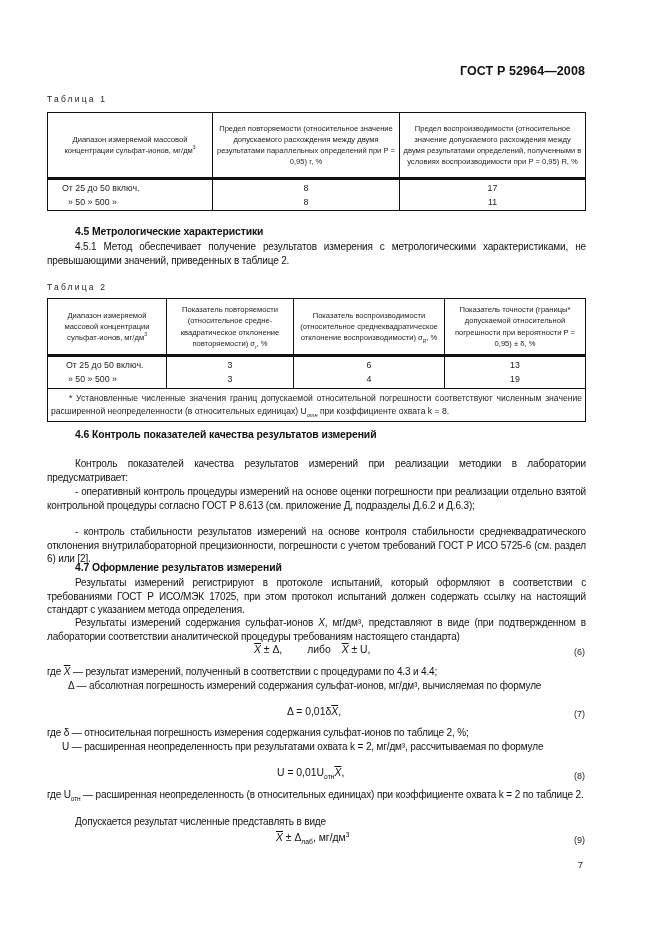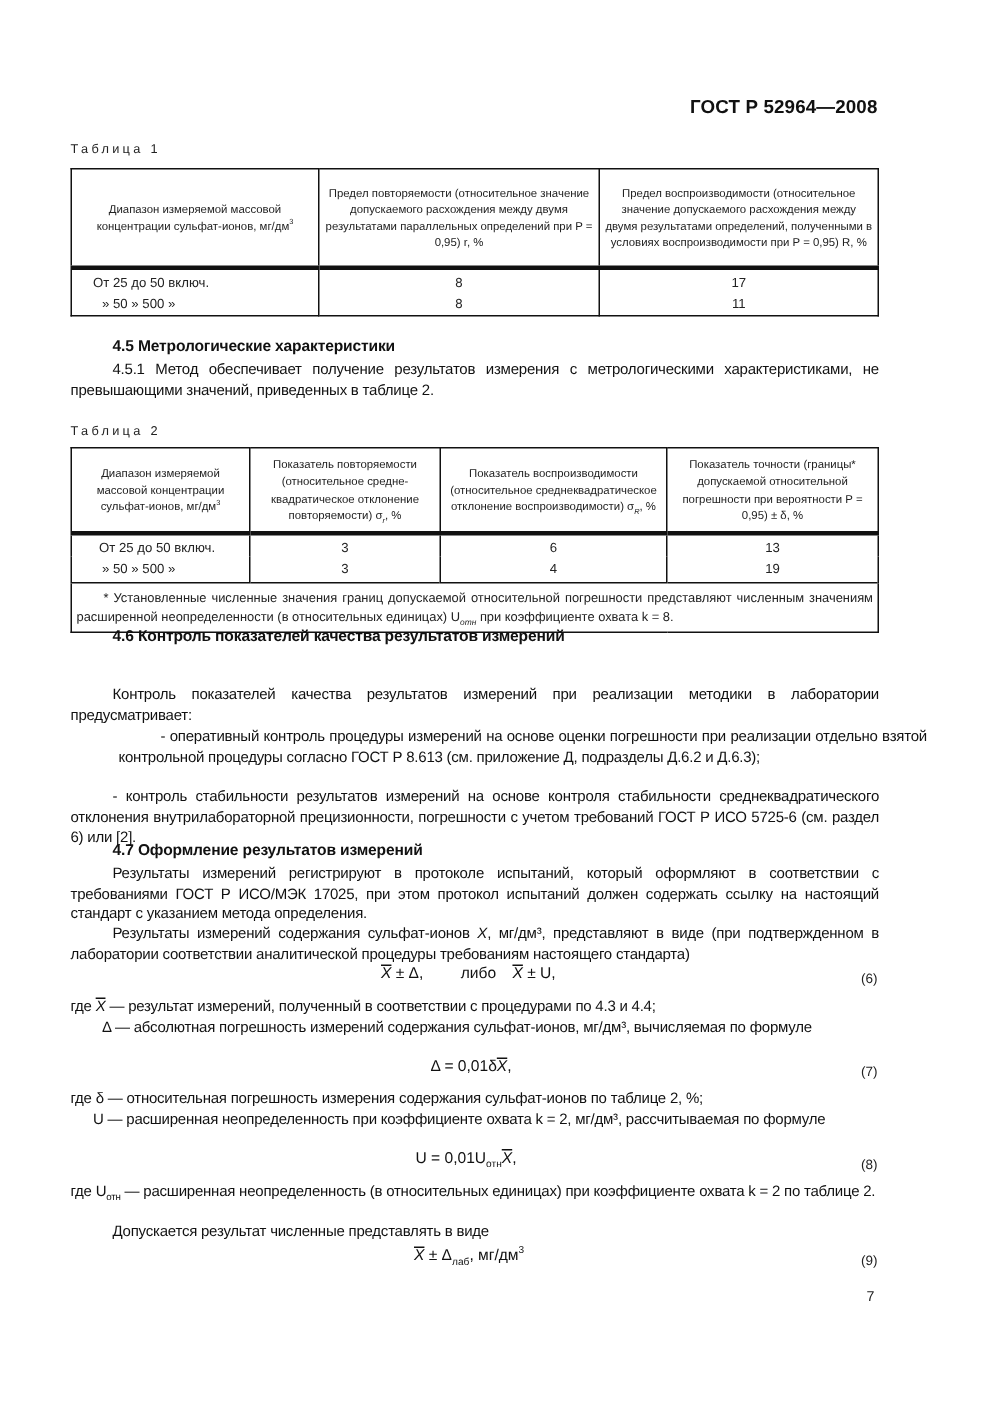--- a/index.html
+++ b/index.html
@@ -92,49 +92,49 @@
       <td>6</td>
       <td>13</td>
     </tr>
     <tr class="data">
       <td class="range" style="padding-left:20px;padding-bottom:3px;">»  50  »  500   »</td>
       <td>3</td>
       <td>4</td>
       <td>19</td>
     </tr>
     <tr class="foot bottom-line">
-      <td colspan="4"><span style="padding-left:18px;"></span><span>* Установленные численные значения границ допускаемой относительной погрешности представляют численным значениям расширенной неопределенности (в относительных единицах) U</span><sub class="it">отн</sub><span> при коэффициенте охвата k = 8.</span></td>
+      <td colspan="4"><span style="padding-left:18px;"></span><span>* Установленные численные значения границ допускаемой относительной погрешности соответствуют численным значение расширенной неопределенности (в относительных единицах) U</span><sub class="it">отн</sub><span> при коэффициенте охвата k = 8.</span></td>
     </tr>
   </tbody>
 </table>
 
-<div class="abs heading" style="top:419px;">4.6  Контроль показателей качества результатов измерений</div>
+<div class="abs heading" style="top:429px;">4.6  Контроль показателей качества результатов измерений</div>
 <div class="abs txt indent" style="top:457px;">Контроль показателей качества результатов измерений при реализации методики в лаборатории предусматривает:</div>
-<div class="abs txt indent" style="top:485px;margin-left:32px;">- оперативный контроль процедуры измерений на основе оценки погрешности при реализации отдельно взятой контрольной процедуры согласно ГОСТ Р 8.613 (см. приложение Д, подразделы Д.6.2 и Д.6.3);</div>
+<div class="abs txt indent" style="top:485px;">- оперативный контроль процедуры измерений на основе оценки погрешности при реализации отдельно взятой контрольной процедуры согласно ГОСТ Р 8.613 (см. приложение Д, подразделы Д.6.2 и Д.6.3);</div>
 <div class="abs txt indent" style="top:525px;">- контроль стабильности результатов измерений на основе контроля стабильности среднеквадра­тического отклонения внутрилабораторной прецизионности, погрешности с учетом требований ГОСТ Р ИСО 5725-6 (см. раздел 6) или [2].</div>
 
 <div class="abs heading" style="top:562px;">4.7  Оформление результатов измерений</div>
 <div class="abs txt indent" style="top:576px;">Результаты измерений регистрируют в протоколе испытаний, который оформляют в соответствии с требованиями ГОСТ Р ИСО/МЭК 17025, при этом протокол испытаний должен содержать ссылку на настоящий стандарт с указанием метода определения.</div>
 <div class="abs txt indent" style="top:616px;"><span>Результаты измерений содержания сульфат-ионов </span><span class="it">X</span><span>, мг/дм³, представляют в виде (при подтвер­жденном в лаборатории соответствии аналитической процедуры требованиям настоящего стандарта)</span></div>
 
 <div class="abs formula" style="left:254px;top:644px;">
   <span class="ov">X</span><span> ± Δ,</span>
   <span style="display:inline-block;width:22px;"></span><span>либо</span>
   <span style="display:inline-block;width:8px;"></span><span class="ov">X</span><span> ± U,</span>
 </div>
 <div class="abs eqno" style="top:647px;">(6)</div>
 
 <div class="abs txt" style="top:665px;"><span>где </span><span class="ov">X</span><span> — результат измерений, полученный в соответствии с процедурами по 4.3 и 4.4;</span></div>
 <div class="abs txt" style="top:679px;left:68px;width:518px;padding-left:24px;text-indent:-24px;box-sizing:border-box;width:542px;left:68px;">Δ — абсолютная погрешность измерений содержания сульфат-ионов, мг/дм³, вычисляемая по фор­муле</div>
 
 <div class="abs formula" style="left:287px;top:706px;"><span>Δ = 0,01δ</span><span class="ov">X</span><span>,</span></div>
 <div class="abs eqno" style="top:709px;">(7)</div>
 
 <div class="abs txt" style="top:726px;">где δ — относительная погрешность измерения содержания сульфат-ионов по таблице 2, %;</div>
-<div class="abs txt" style="top:740px;left:62px;width:524px;padding-left:22px;text-indent:-22px;box-sizing:border-box;">U — расширенная неопределенность при коэффициенте охвата k = 2, мг/дм³, рассчитываемая по формуле</div>
+<div class="abs txt" style="top:740px;left:62px;width:524px;padding-left:22px;text-indent:-22px;box-sizing:border-box;">U — расширенная неопределенность при результатами охвата k = 2, мг/дм³, рассчитываемая по формуле</div>
 
 <div class="abs formula it" style="left:277px;top:767px;font-style:normal;"><span>U  = 0,01U</span><sub>отн</sub><span class="ov">X</span><span>,</span></div>
 <div class="abs eqno" style="top:771px;">(8)</div>
 
 <div class="abs txt" style="top:788px;padding-left:57px;text-indent:-57px;box-sizing:border-box;"><span>где U</span><sub>отн</sub><span> — расширенная неопределенность (в относительных единицах) при коэффициенте охвата k = 2 по таблице 2.</span></div>
 <div class="abs txt indent" style="top:815px;">Допускается результат численные представлять в виде</div>
 
 <div class="abs formula" style="left:276px;top:832px;"><span class="ov">X</span><span> ± Δ</span><sub>лаб</sub><span>, мг/дм</span><sup>3</sup></div>
 <div class="abs eqno" style="top:835px;">(9)</div>
 

